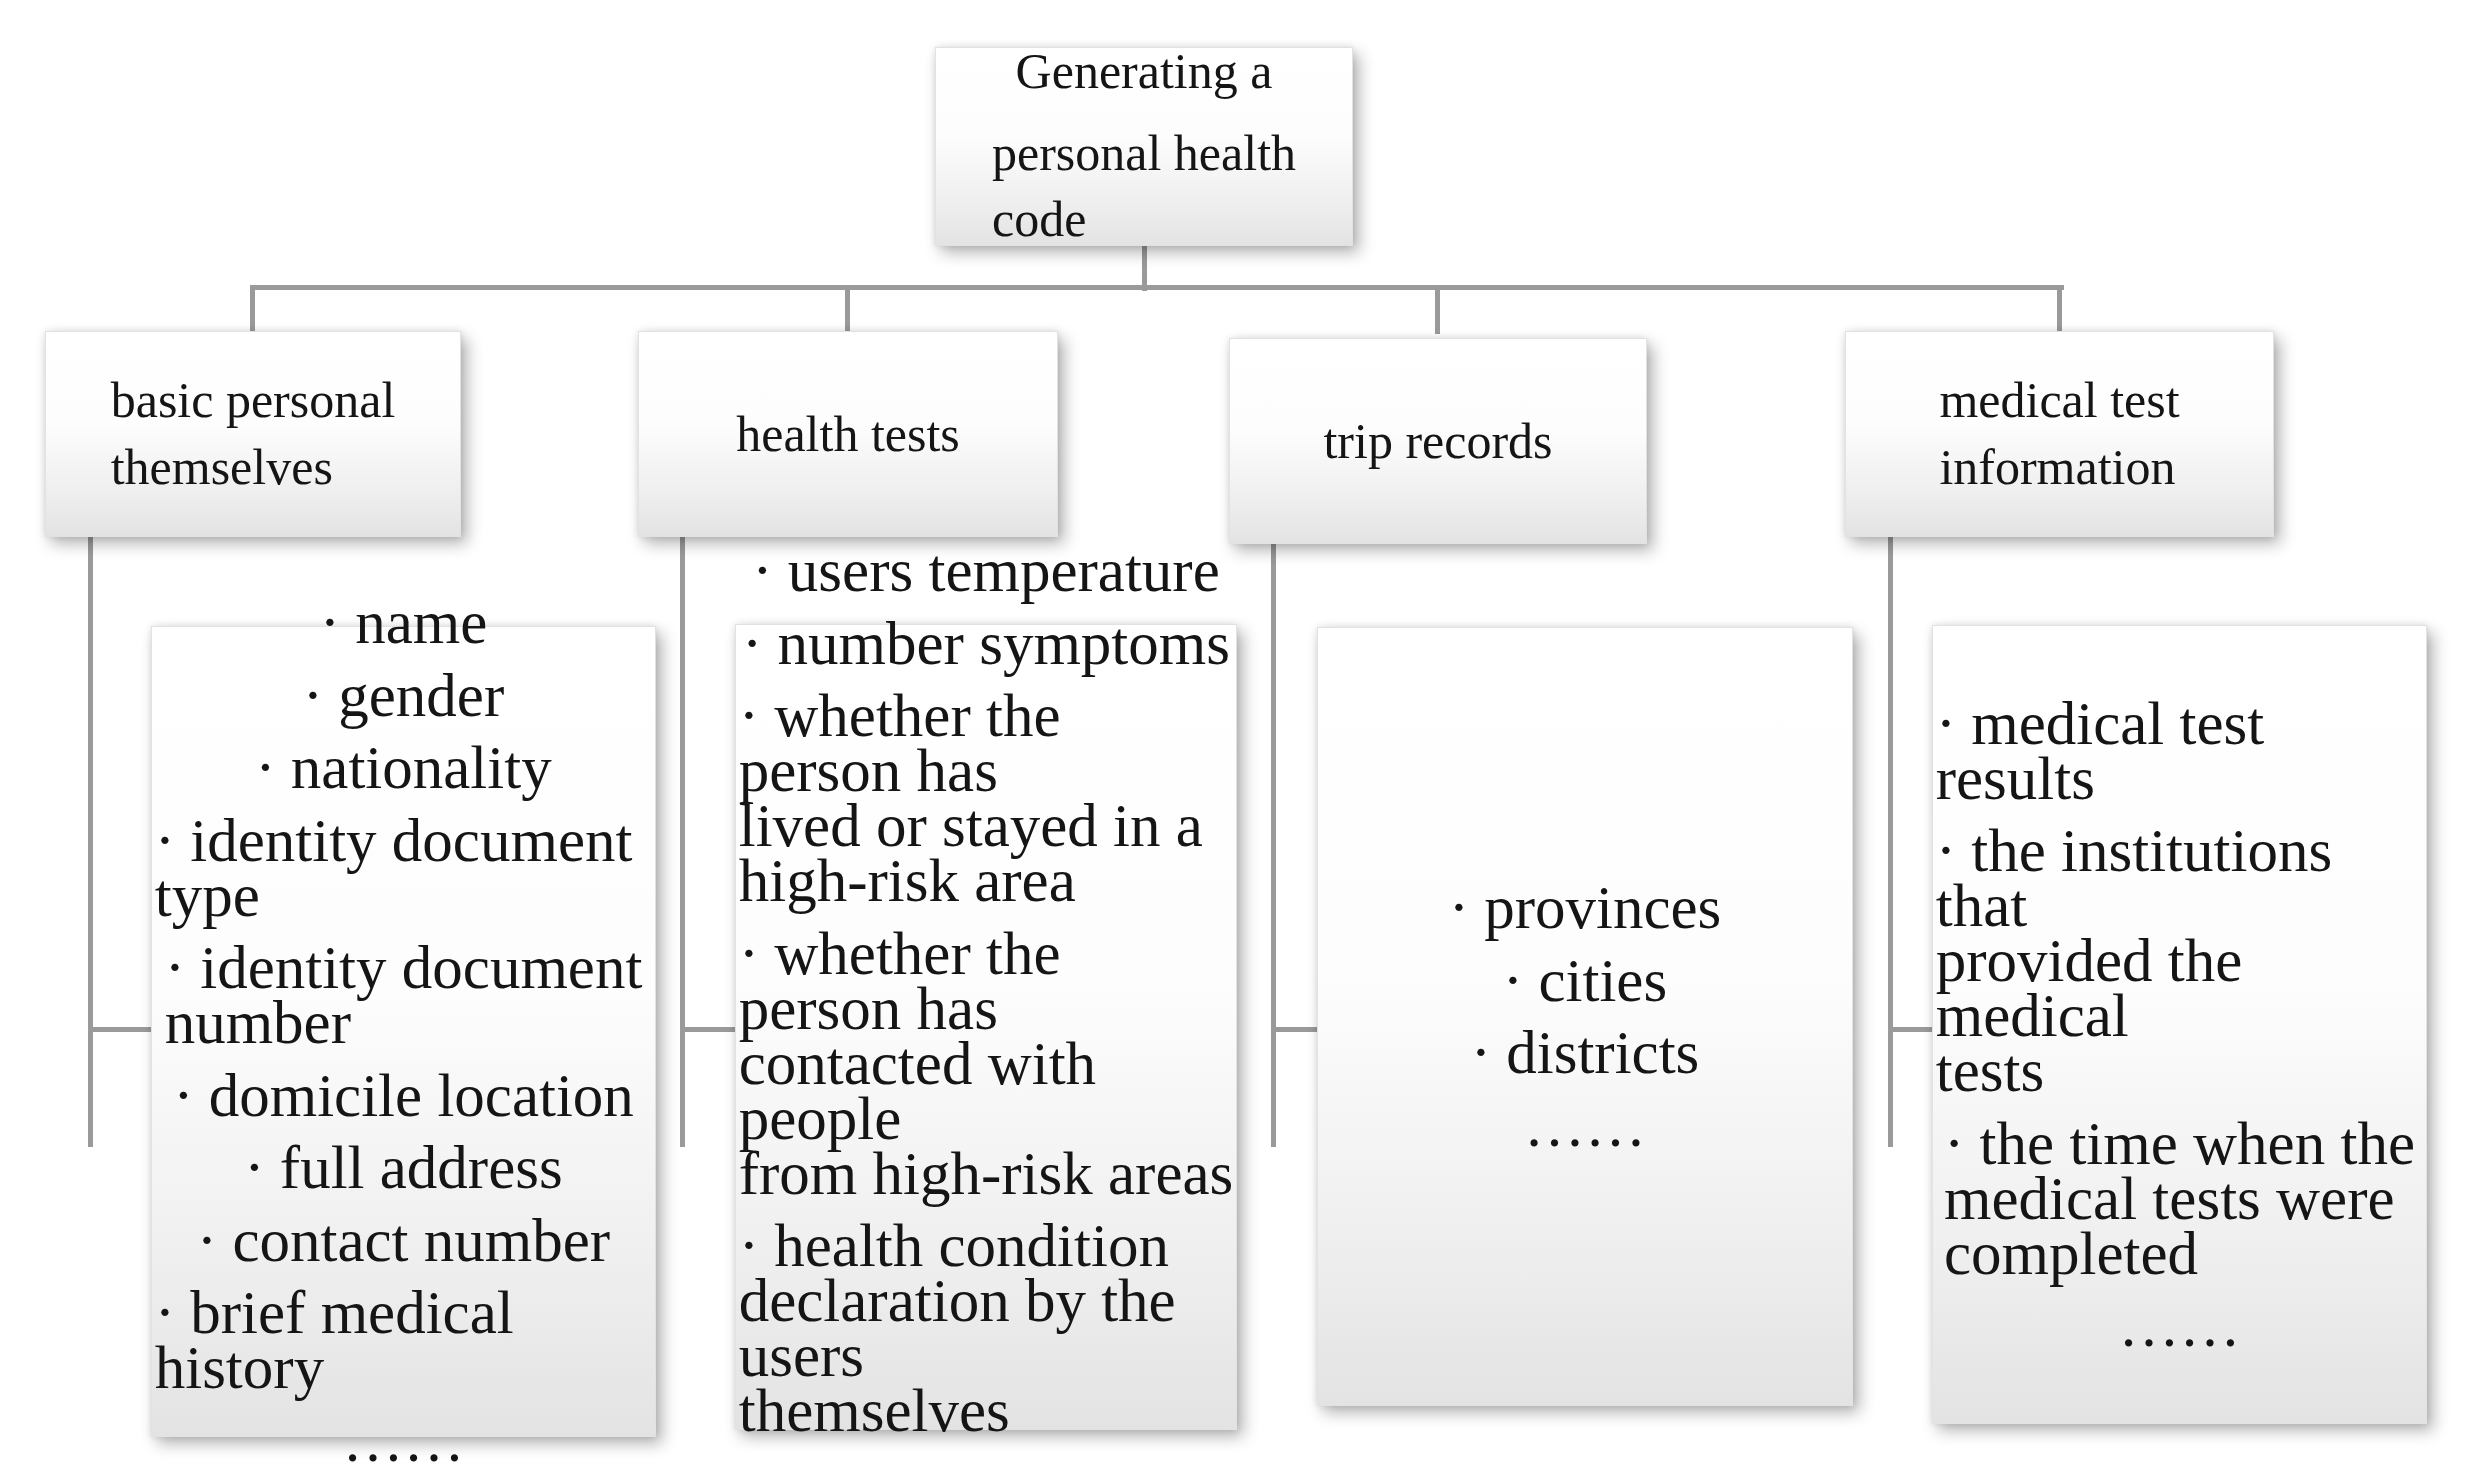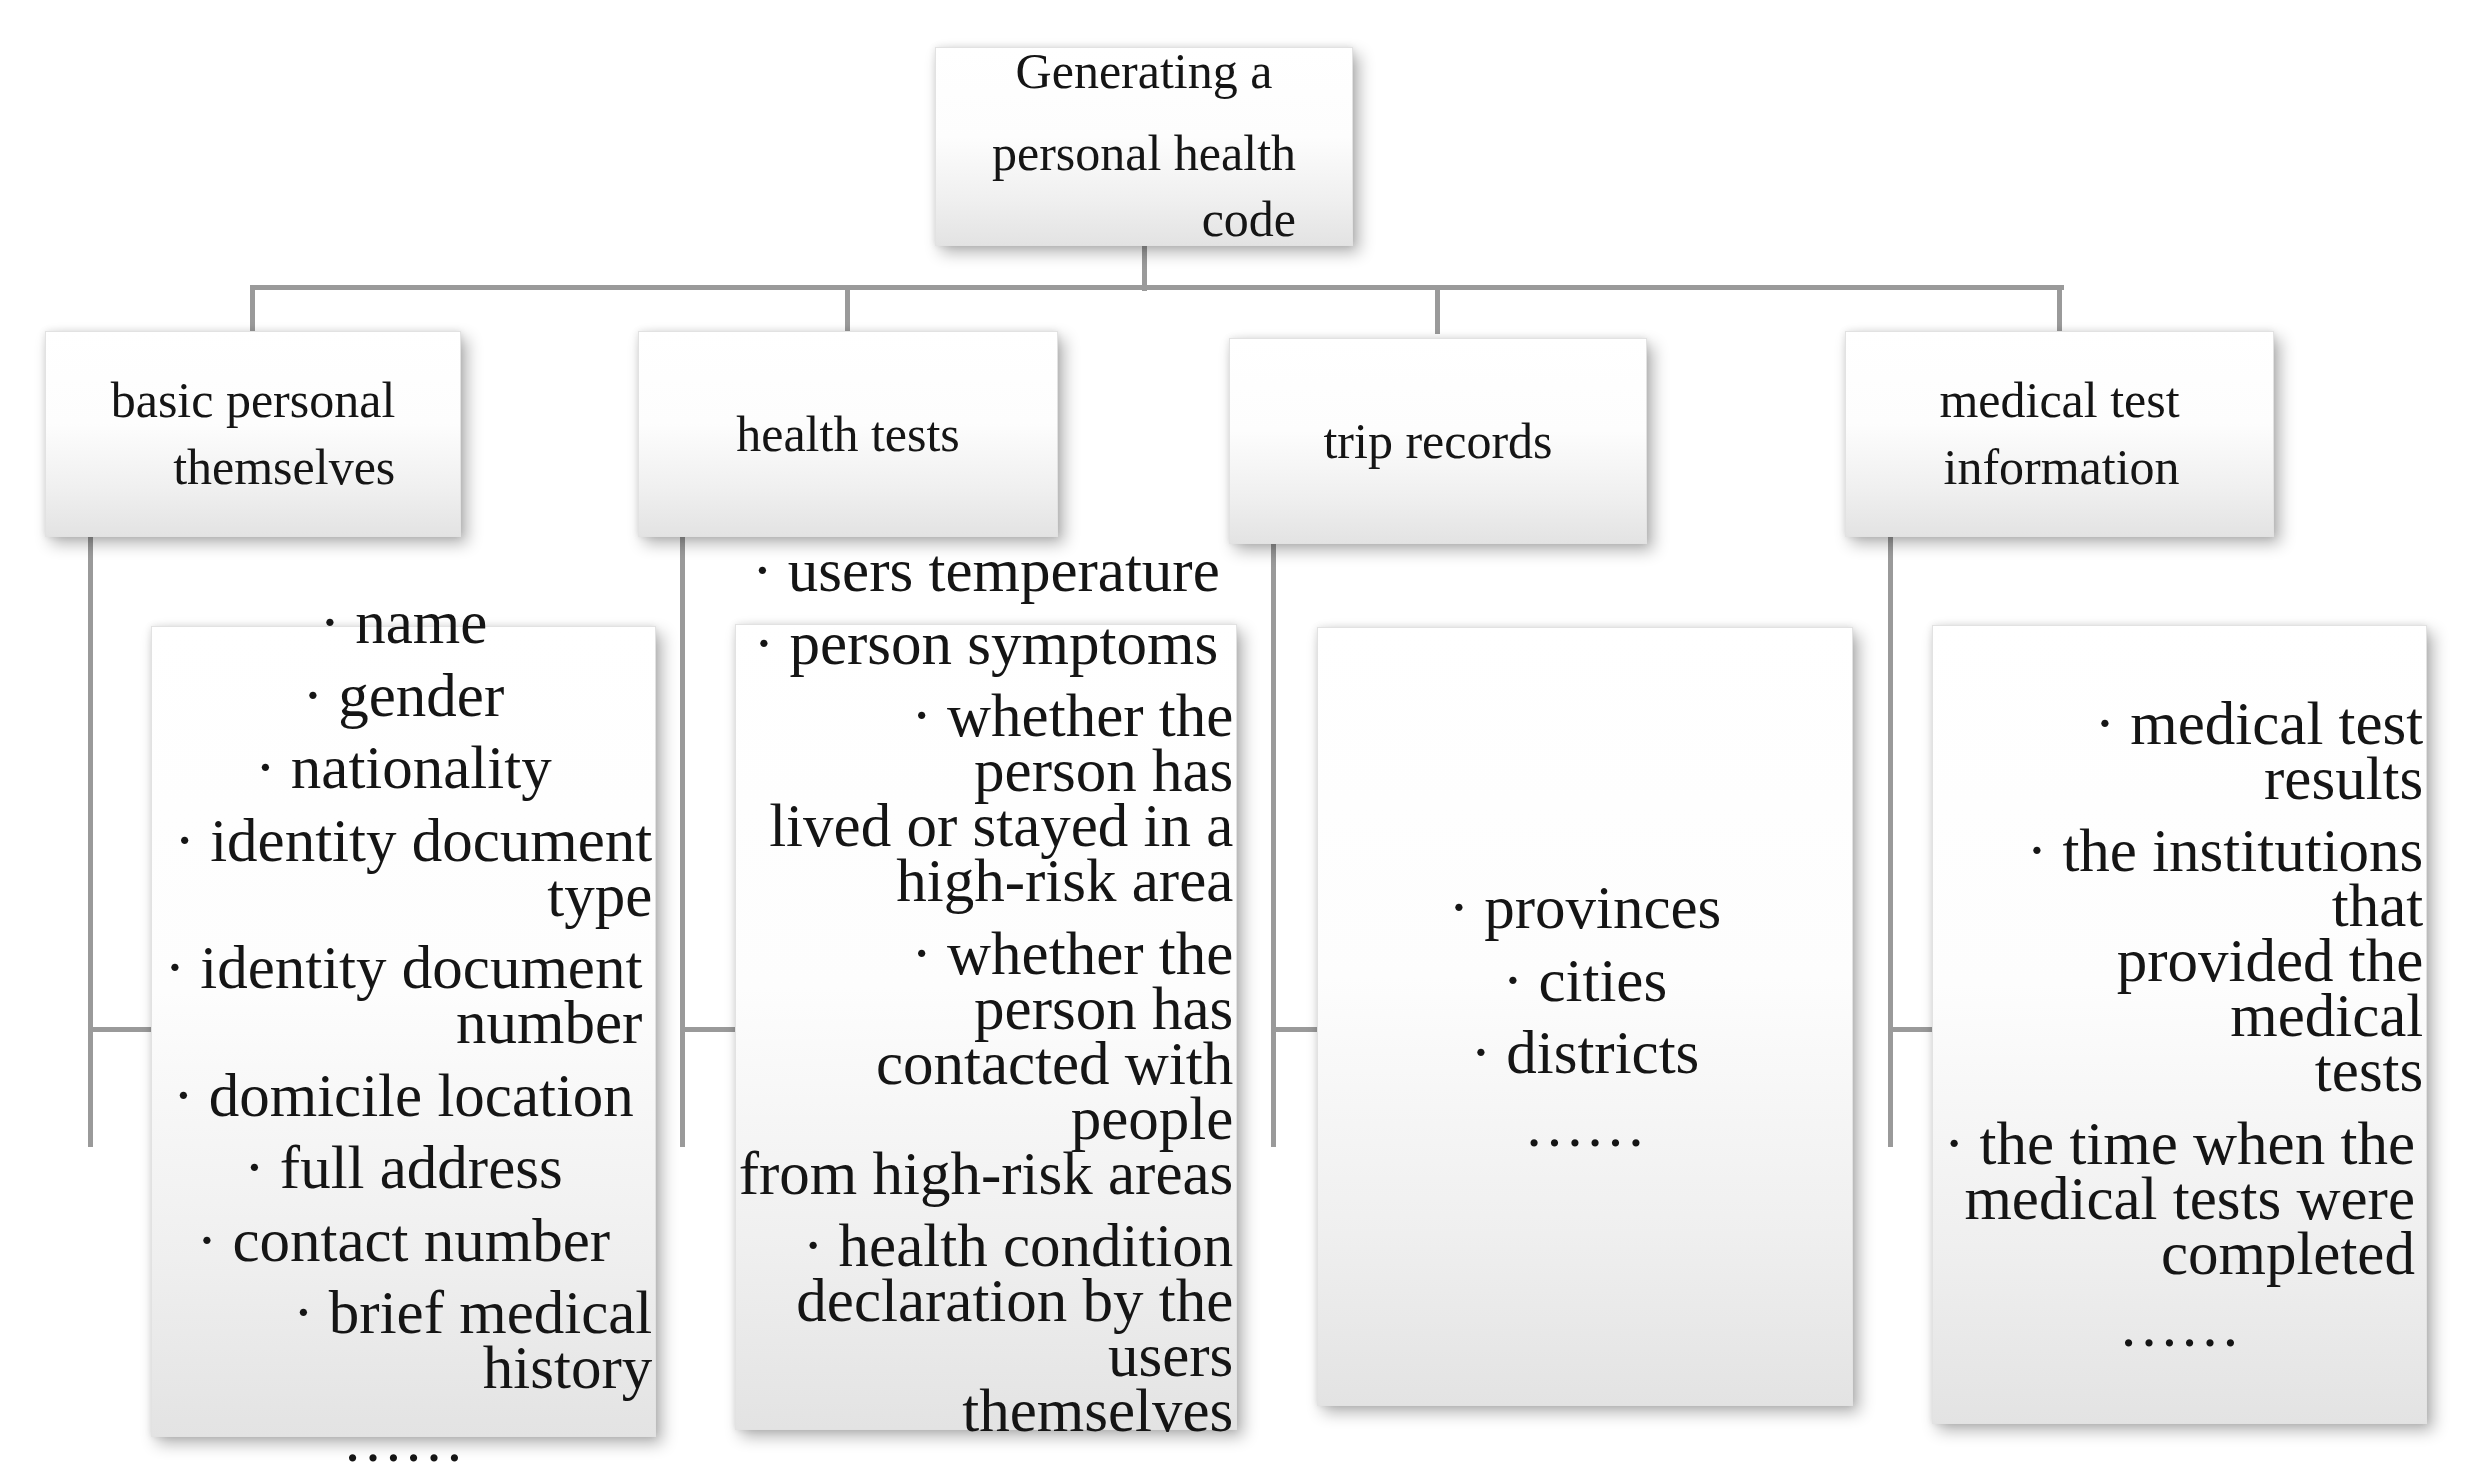--- a/index.html
+++ b/index.html
@@ -27,21 +27,21 @@
   #elbow-c3    {left:1271px;top:1027px;width:54px;}
   #elbow-c4    {left:1888px;top:1027px;width:52px;}
 
   
   .box{
     position:absolute;box-sizing:border-box;
     background:linear-gradient(180deg,#ffffff 0%,#fdfdfd 45%,#efefef 78%,#e3e3e3 100%);
     border:1.3px solid #e2e2e2;
     box-shadow:6px 7.4px 15px rgba(0,0,0,0.30), 0 0 6.7px rgba(0,0,0,0.10);
     display:flex;flex-direction:column;align-items:center;justify-content:center;
-    text-align:right;
+    text-align:left;
   }
   .title-box{font-size:50px;}
   .title-box p{margin:0;white-space:pre-line;line-height:67px;}
   #root-box{left:935px;top:47px;width:418px;height:199px;}
   #root-box .root-l1{margin:0 0 20px;line-height:58px;white-space:pre-line;}
   #root-box .root-l2{margin:0;line-height:66px;white-space:pre-line;}
   #title-1{left:45px;top:331px;width:416px;height:206px;}
   #title-2{left:638px;top:331px;width:420px;height:206px;}
   #title-3{left:1229px;top:338px;width:418px;height:206px;}
   #title-4{left:1845px;top:331px;width:429px;height:206px;}
@@ -104,21 +104,21 @@
 number</p>
     <p>· domicile location</p>
     <p>· full address</p>
     <p>· contact number</p>
     <p>· brief medical history</p>
     <p>……</p>
   </div>
 
   <div class="box list-box" id="list-2">
     <p>· users temperature</p>
-    <p>· person symptoms</p>
+    <p>· number symptoms</p>
     <p>· whether the person has
 lived or stayed in a
 high-risk area</p>
     <p>· whether the person has
 contacted with people
 from high-risk areas</p>
     <p>· health condition
 declaration by the users
 themselves</p>
     <p>……</p>

